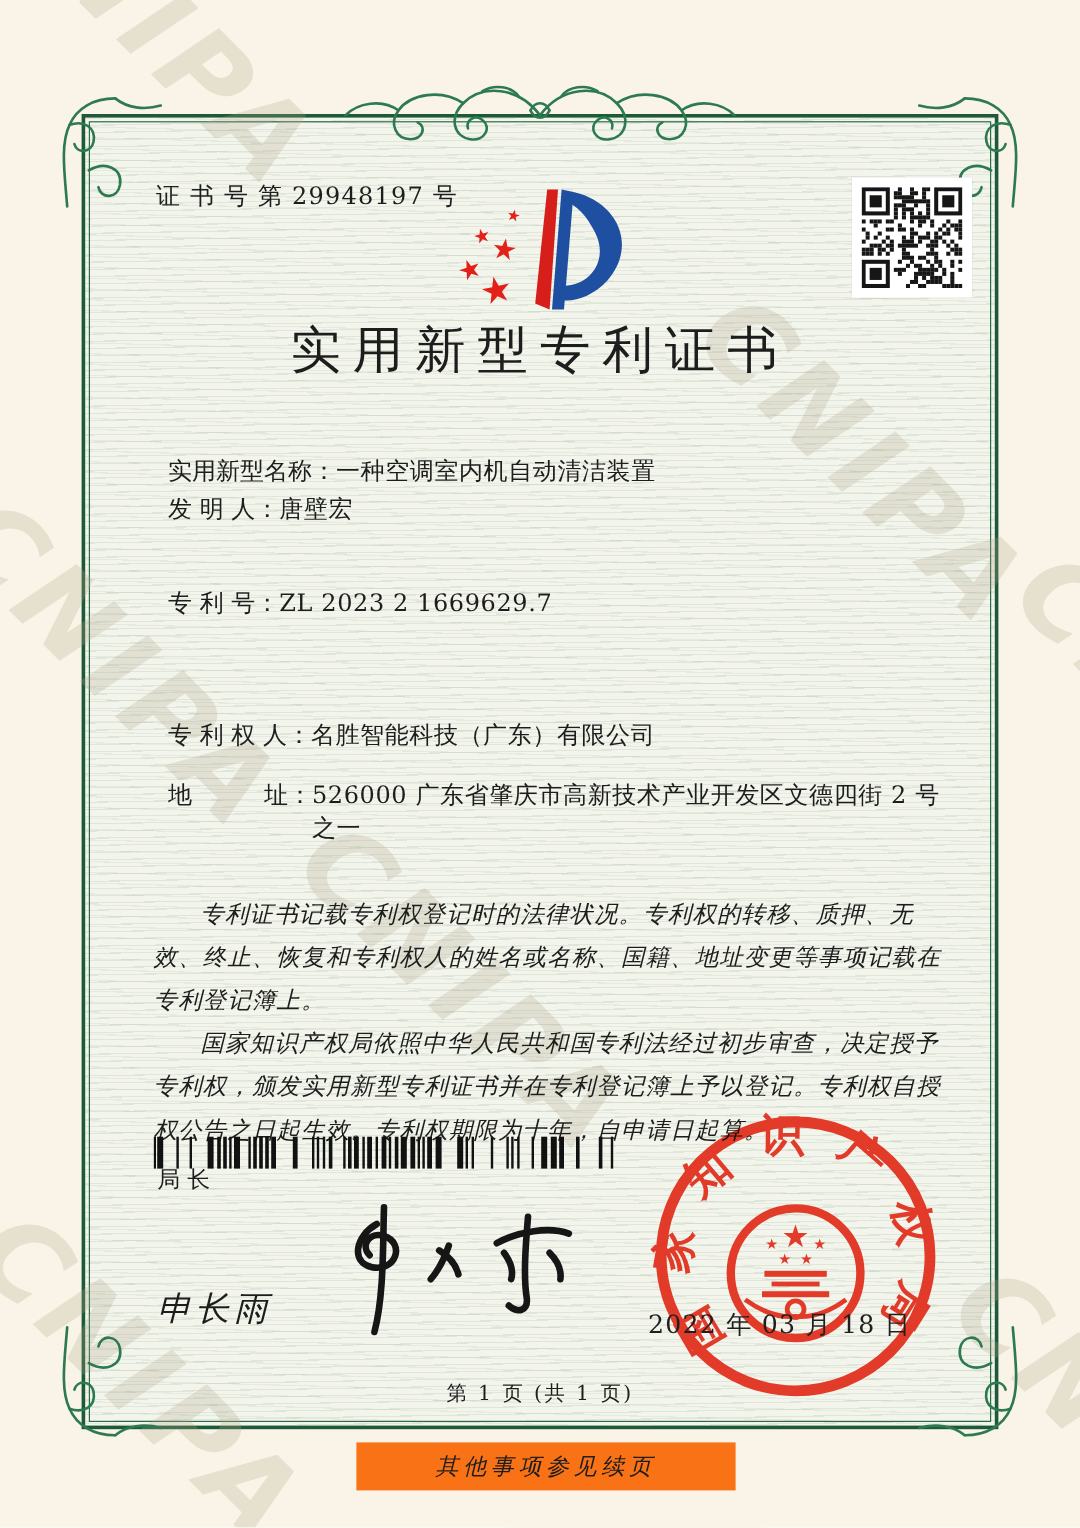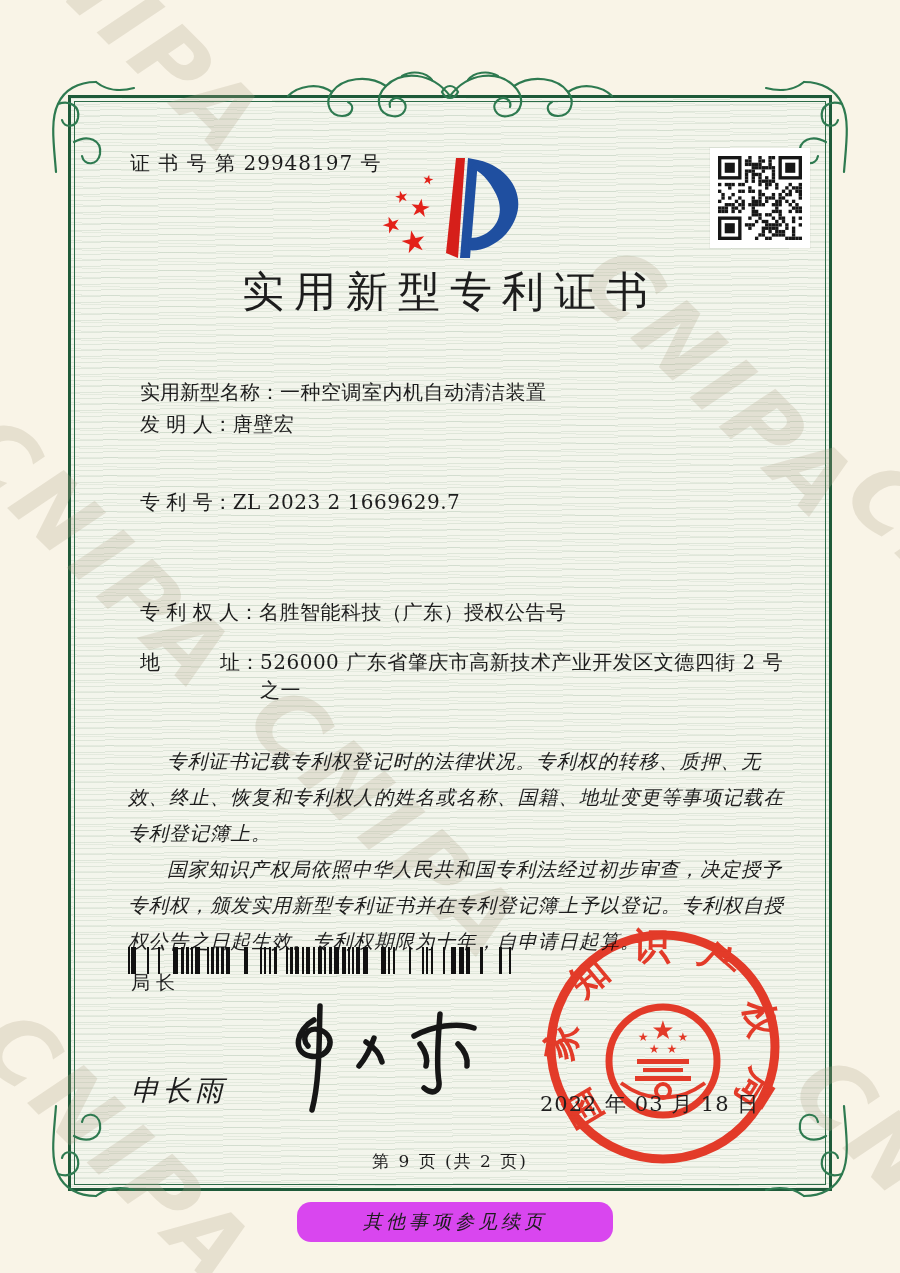--- a/index.html
+++ b/index.html
@@ -48,22 +48,22 @@
   .barcode { position:absolute; left:128px; top:947px; }
   .sig-title { position:absolute; left:131px; top:970px; font-size:19px; letter-spacing:6px; }
   .sig-name  { position:absolute; left:131px; top:1072px; font-size:28px; letter-spacing:4px;font-style:italic; }
   .signature { position:absolute; left:262px; top:998px; }
   .seal { position:absolute; left:528px; top:912px; mix-blend-mode:multiply; opacity:0.95; }
   .seal-date { position:absolute; left:540px; top:1090px; z-index:4; font-size:21px;
         letter-spacing:1px; color:#1f1f1f; }
   .page-num { position:absolute; left:0; right:0; top:1150px; text-align:center;
         font-size:17px; letter-spacing:2px; }
   .note-band { position:absolute; left:297px; top:1202px; width:316px; height:40px;
-        background:#d946ef; z-index:4; display:flex; align-items:center; justify-content:center;
-        font-size:19px; letter-spacing:4px; font-style:italic;border-radius:14px; }
+        background:#f97316; z-index:4; display:flex; align-items:center; justify-content:center;
+        font-size:19px; letter-spacing:4px; font-style:italic; }
   .green-stroke { stroke:#2e7a50; fill:none; stroke-width:2.2; stroke-linecap:round; }
 </style>
 </head>
 <body>
 
 <div class="page">
 
   <div class="frame-bg">
     <div class="frame-inner-line"></div>
   </div>
@@ -363,21 +363,21 @@
     <div class="field-row" style="top:378px;">
       <span class="lbl">实用新型名称：</span><span class="val">一种空调室内机自动清洁装置</span>
     </div>
     <div class="field-row" style="top:410px;">
       <span class="lbl">发 明 人：</span><span class="val">唐壁宏</span>
     </div>
     <div class="field-row" style="top:488px;">
       <span class="lbl">专 利 号：</span><span class="val">ZL 2023 2 1669629.7</span>
     </div>
     <div class="field-row" style="top:598px;">
-      <span class="lbl">专 利 权 人：</span><span class="val">名胜智能科技（广东）授权公告号</span>
+      <span class="lbl">专 利 权 人：</span><span class="val">名胜智能科技（广东）有限公司</span>
     </div>
     <div class="field-row row-addr" style="top:648px;">
       <span class="lbl">地　　　址：</span><span class="val">526000 广东省肇庆市高新技术产业开发区文德四街 2 号之一</span>
     </div>
 
     <div class="paras">
       <p>专利证书记载专利权登记时的法律状况。专利权的转移、质押、无效、终止、恢复和专利权人的姓名或名称、国籍、地址变更等事项记载在专利登记簿上。</p>
       <p>国家知识产权局依照中华人民共和国专利法经过初步审查，决定授予专利权，颁发实用新型专利证书并在专利登记簿上予以登记。专利权自授权公告之日起生效。专利权期限为十年，自申请日起算。</p>
     </div>
 
@@ -465,17 +465,17 @@
         <text x="20" y="-20" font-size="12" fill="#e2301e" text-anchor="middle">★</text>
         <rect x="-26" y="-2" width="52" height="5" fill="#e2301e"></rect>
         <rect x="-20" y="7" width="40" height="4" fill="#e2301e"></rect>
         <rect x="-28" y="15" width="56" height="5" fill="#e2301e"></rect>
         <circle cx="0" cy="30" r="7" fill="none" stroke="#e2301e" stroke-width="4"></circle>
         <path d="M-42,22 Q-20,38 0,36 Q20,38 42,22" fill="none" stroke="#e2301e" stroke-width="4"></path>
       </g>
     </svg>
     <div class="seal-date">2022 年 03 月 18 日</div>
 
-    <div class="page-num">第 9 页 (共 2 页)</div>
+    <div class="page-num">第 1 页 (共 1 页)</div>
   </div>
 
   <div class="note-band">其他事项参见续页</div>
 </div>
 
 </body></html>

